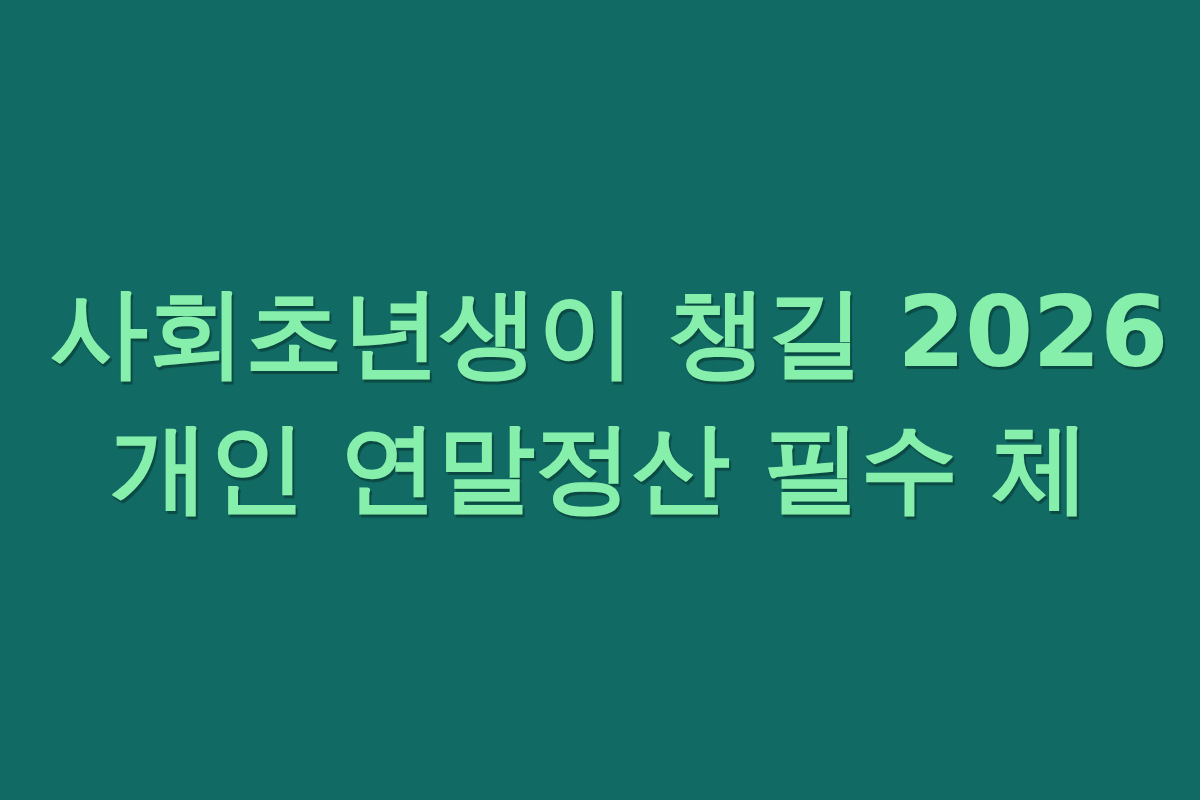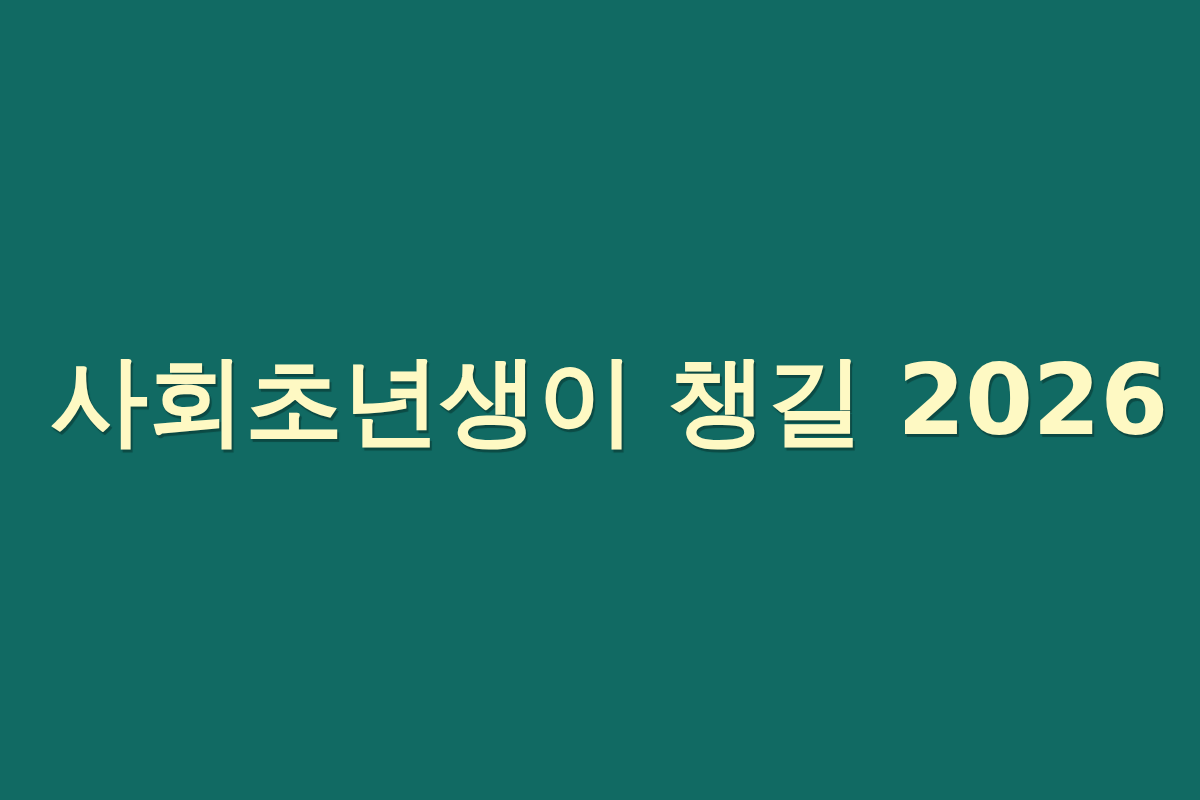--- a/index.html
+++ b/index.html
@@ -22,38 +22,39 @@
   }
 
   #title-block {
     width: 1100px;
     text-align: center;
     font-family: "DejaVu Sans", "Liberation Sans", sans-serif;
     font-weight: 700;
     font-size: 98px;
     line-height: 135px;
     letter-spacing: -0.5px;
-    color: #fef9c3;
+    color: #86efac;
     text-shadow:
       2px 3px 0 rgba(10, 60, 55, 0.55),
       1px 2px 2px rgba(8, 45, 42, 0.35);
     -webkit-font-smoothing: antialiased;
   }
 
   .title-line {
     display: block;
     white-space: nowrap;
   }
 </style>
 </head>
 <body>
 
 <div id="thumbnail-canvas">
 
   <div id="title-block">
 
     <span class="title-line">사회초년생이 챙길 2026</span>
 
+    <span class="title-line">개인 연말정산 필수 체</span>
 
 
   </div>
 
 </div>
 
 </body></html>

